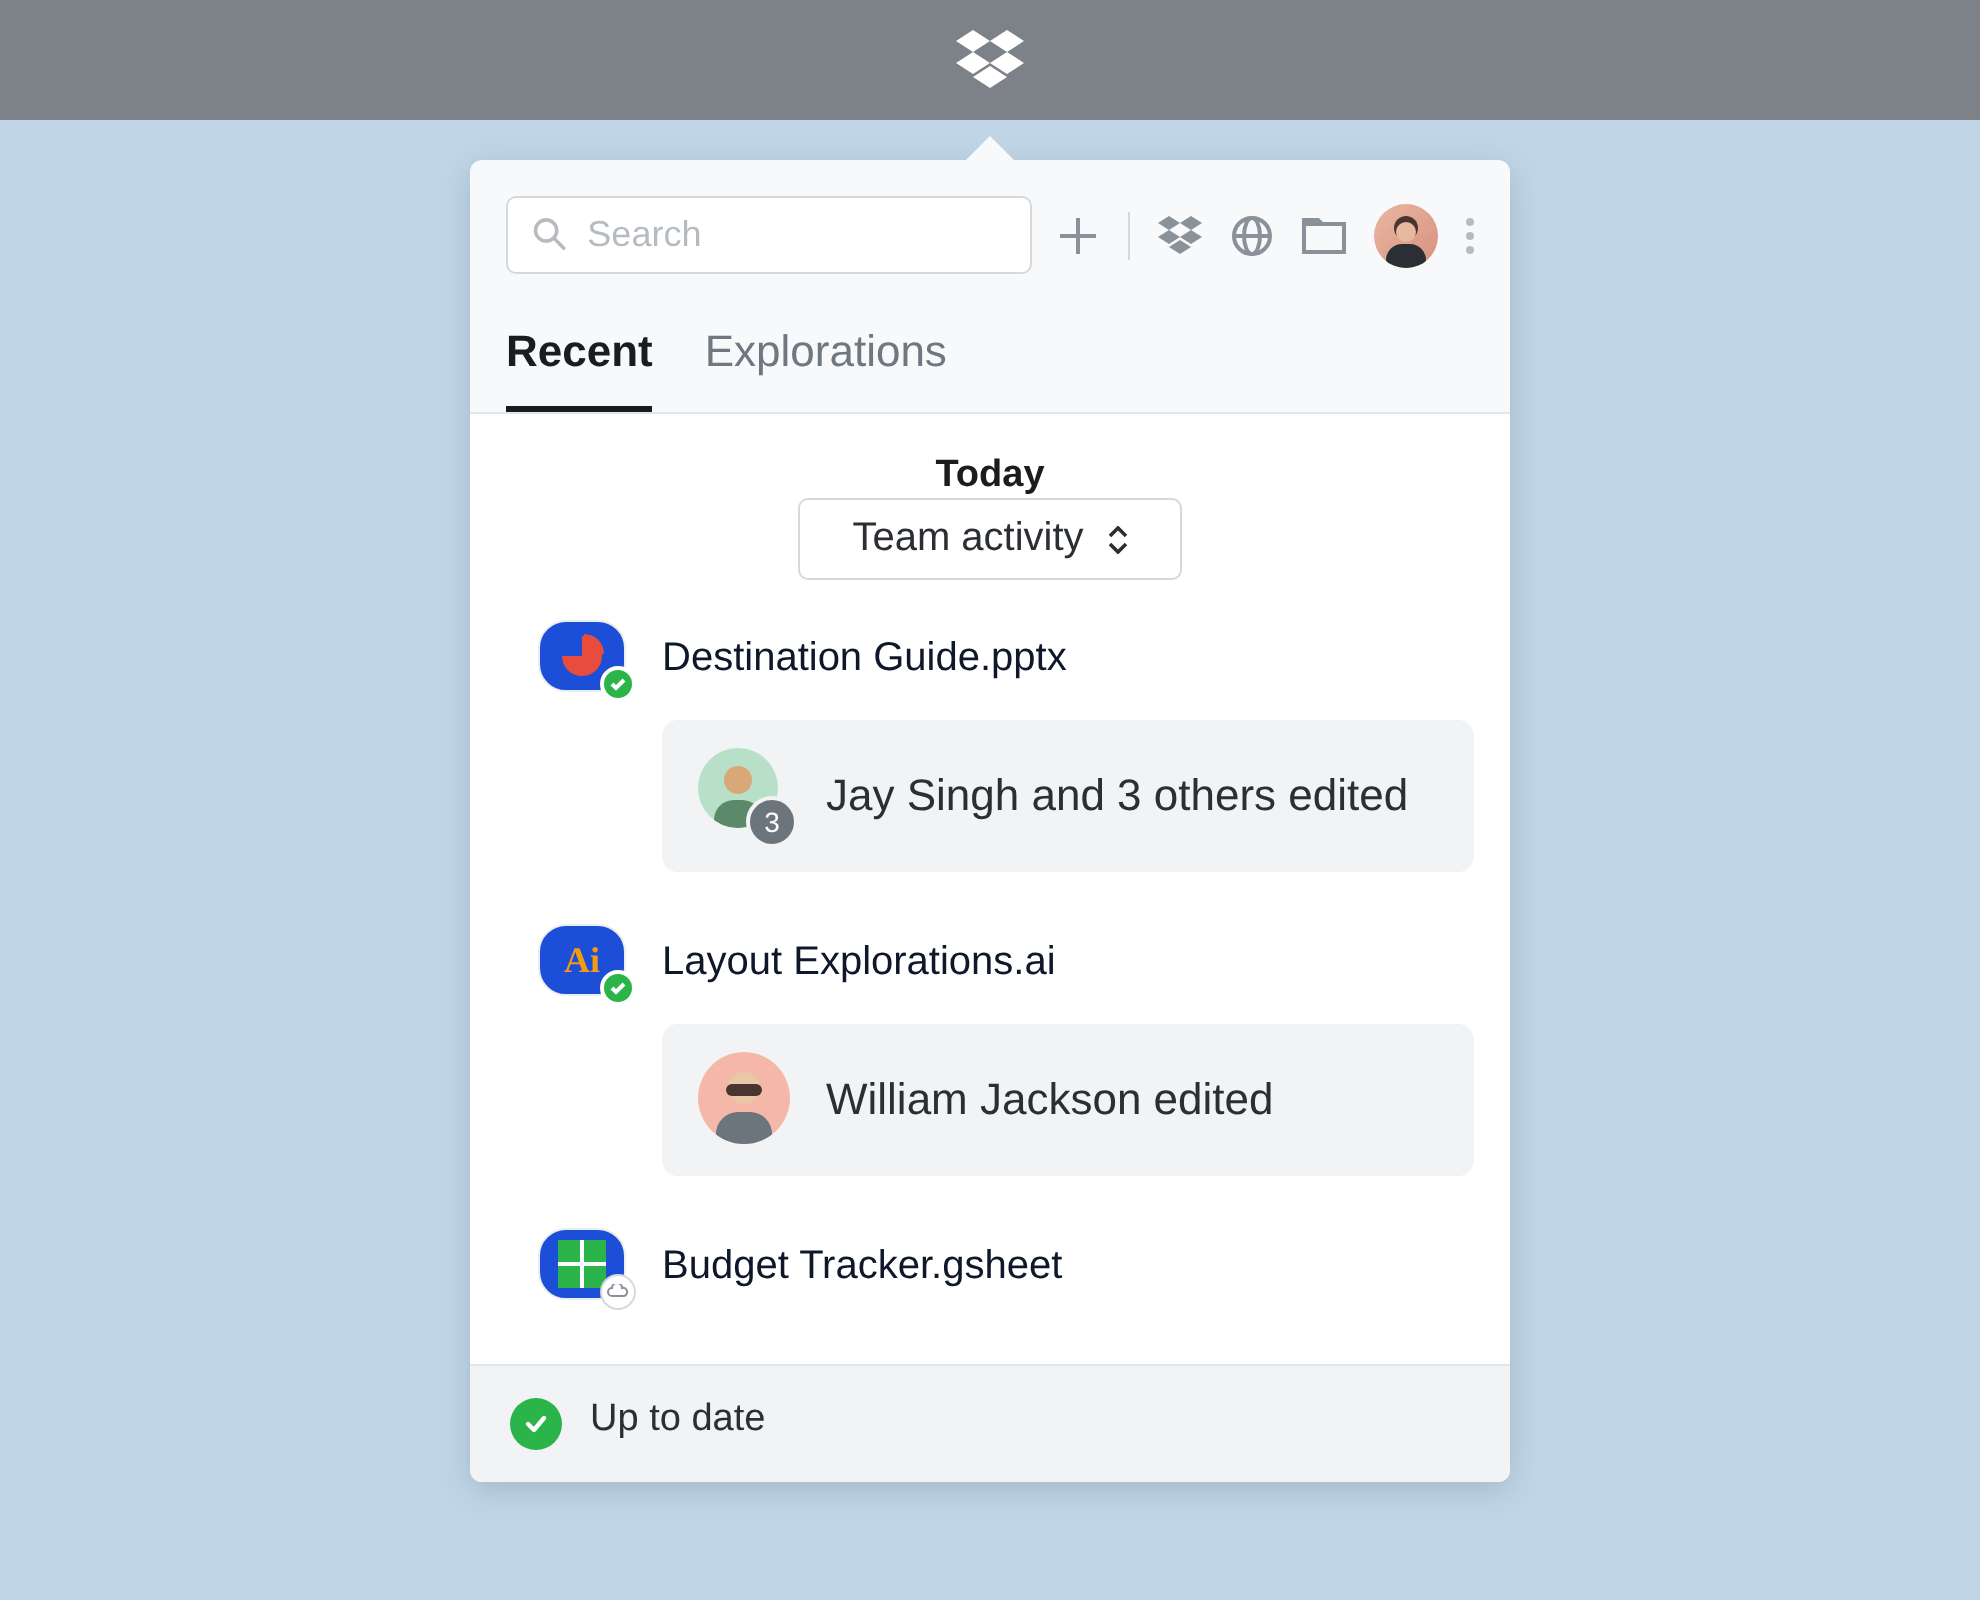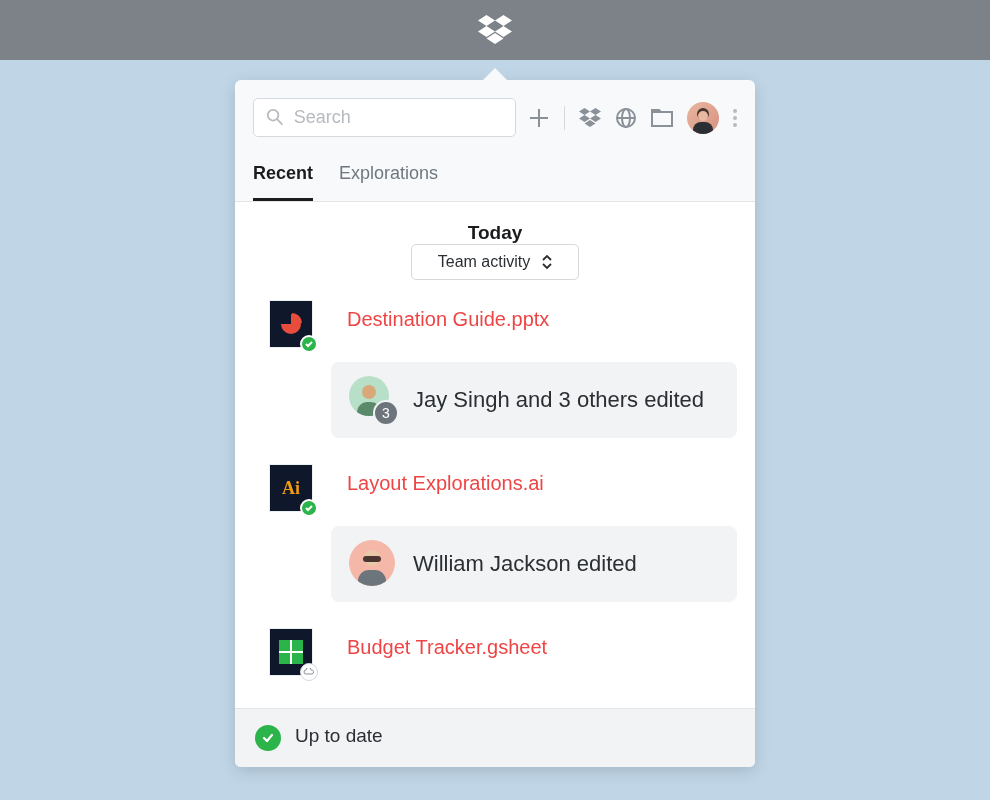--- a/index.html
+++ b/index.html
@@ -91,21 +91,21 @@
       display:flex; flex-direction:column; gap:3px;
     }
     .kebab span { width:4px; height:4px; border-radius:50%; background:#b6bbc0; }
     .tabs {
       display: flex;
       gap: 26px;
       padding: 8px 18px 0 18px;
       border-bottom: 1px solid #e3e6e9;
     }
     .tab {
-      font-size: 18px;
+      font-size: 22px;
       padding: 8px 0 14px 0;
       color: #6f7880;
       cursor: pointer;
       border-bottom: 3px solid transparent;
     }
     .tab.active {
       color: #1a1c1e;
       font-weight: 600;
       border-bottom: 3px solid #1a1c1e;
     }
@@ -125,62 +125,61 @@
       font-weight: 700;
       color: #1a1c1e;
     }
     .dropdown {
       display: flex;
       align-items: center;
       gap: 12px;
       border: 1px solid #d6d9dc;
       border-radius: 5px;
       padding: 8px 26px;
-      font-size: 16px;
+      font-size: 20px;
       color: #2b2f33;
       background:#fff;
       cursor:pointer;
     }
     .dropdown-arrows {
       display:flex; flex-direction:column; gap:2px;
     }
     .file-row {
       display: flex;
       align-items: flex-start;
       gap: 18px;
       margin-bottom: 14px;
       margin-left: 16px;
     }
     .file-icon-wrap {
       position: relative;
-      width: 44px; height: 48px;
-      background:#0f172a;
+      width: 44px; height: 36px;
+      background:#1d4ed8;
       border: 1px solid #eceff1;
-      border-radius:0;
+      border-radius:14px;
       display:flex; align-items:center; justify-content:center;
       flex-shrink:0;
     }
     .file-badge {
       position:absolute;
       bottom:-6px; right:-6px;
       width:18px; height:18px;
       border-radius:50%;
       background:#2bb44a;
       display:flex; align-items:center; justify-content:center;
       border:2px solid #fff;
     }
     .file-badge.cloud {
       background:#fff;
       border:1px solid #d6d9dc;
     }
     .file-name {
       font-size: 20px;
-      color: #ef4444;
+      color: #0f172a;
       padding-top: 8px;
-      margin-left: 16px;
     }
     .activity-card {
       margin-left: 78px;
       margin-right: 0;
       margin-bottom: 26px;
       background: #f1f3f5;
       border-radius: 8px;
       padding: 14px 18px;
       display: flex;
       align-items: center;

